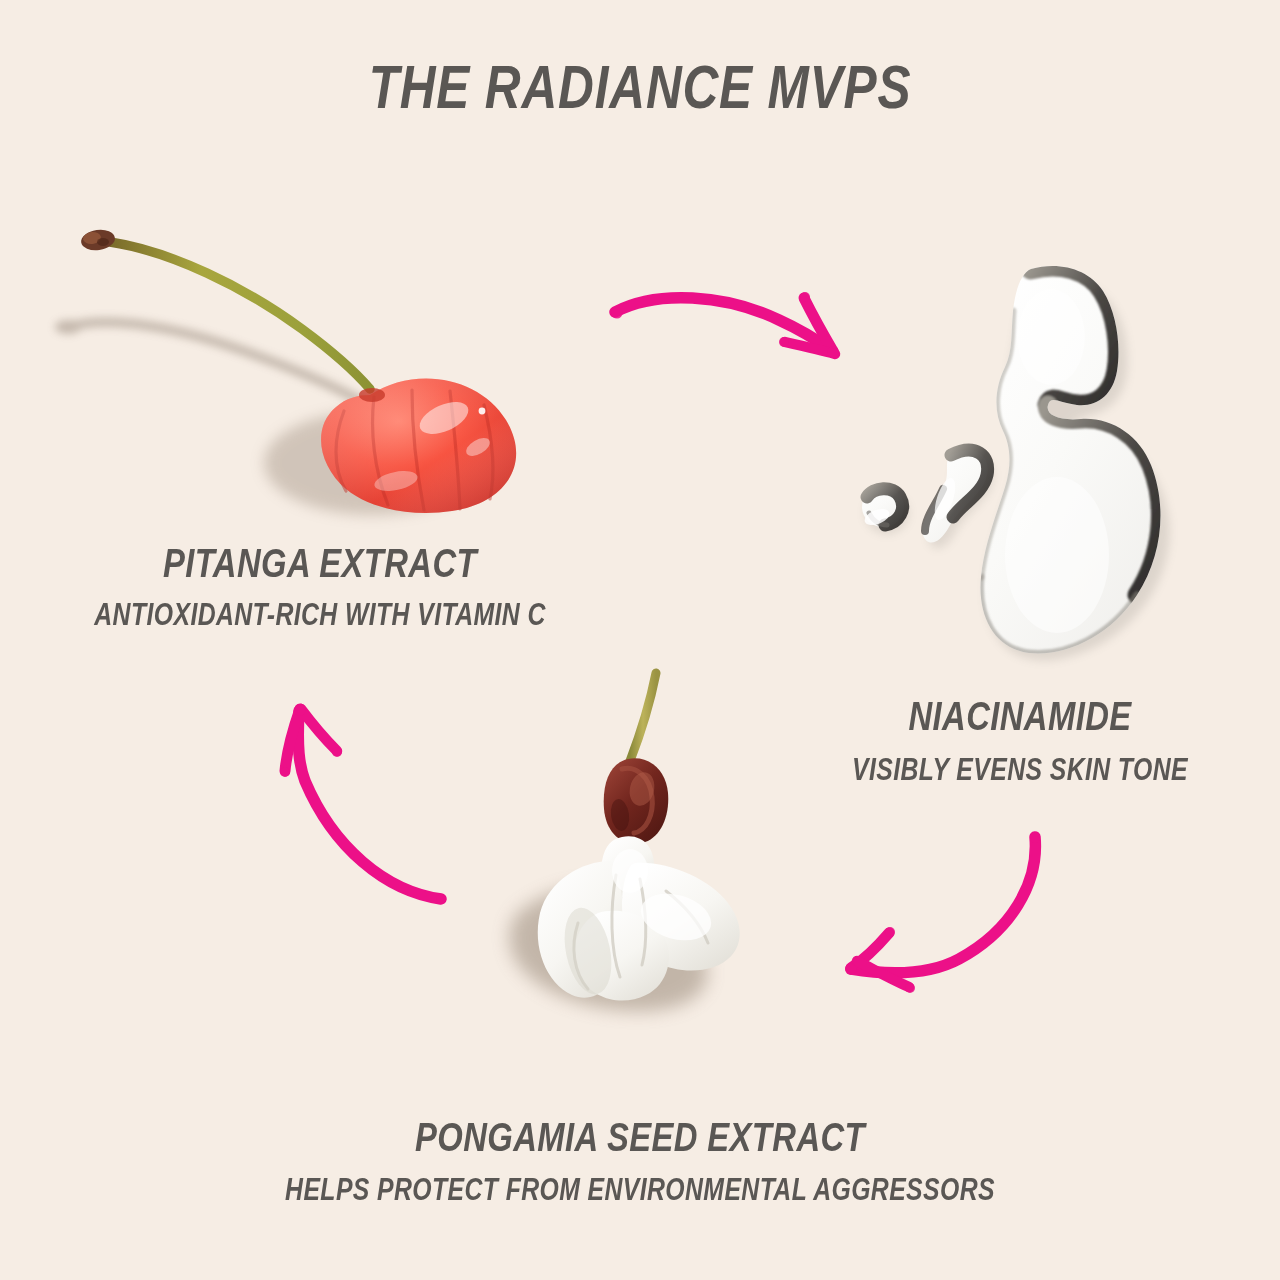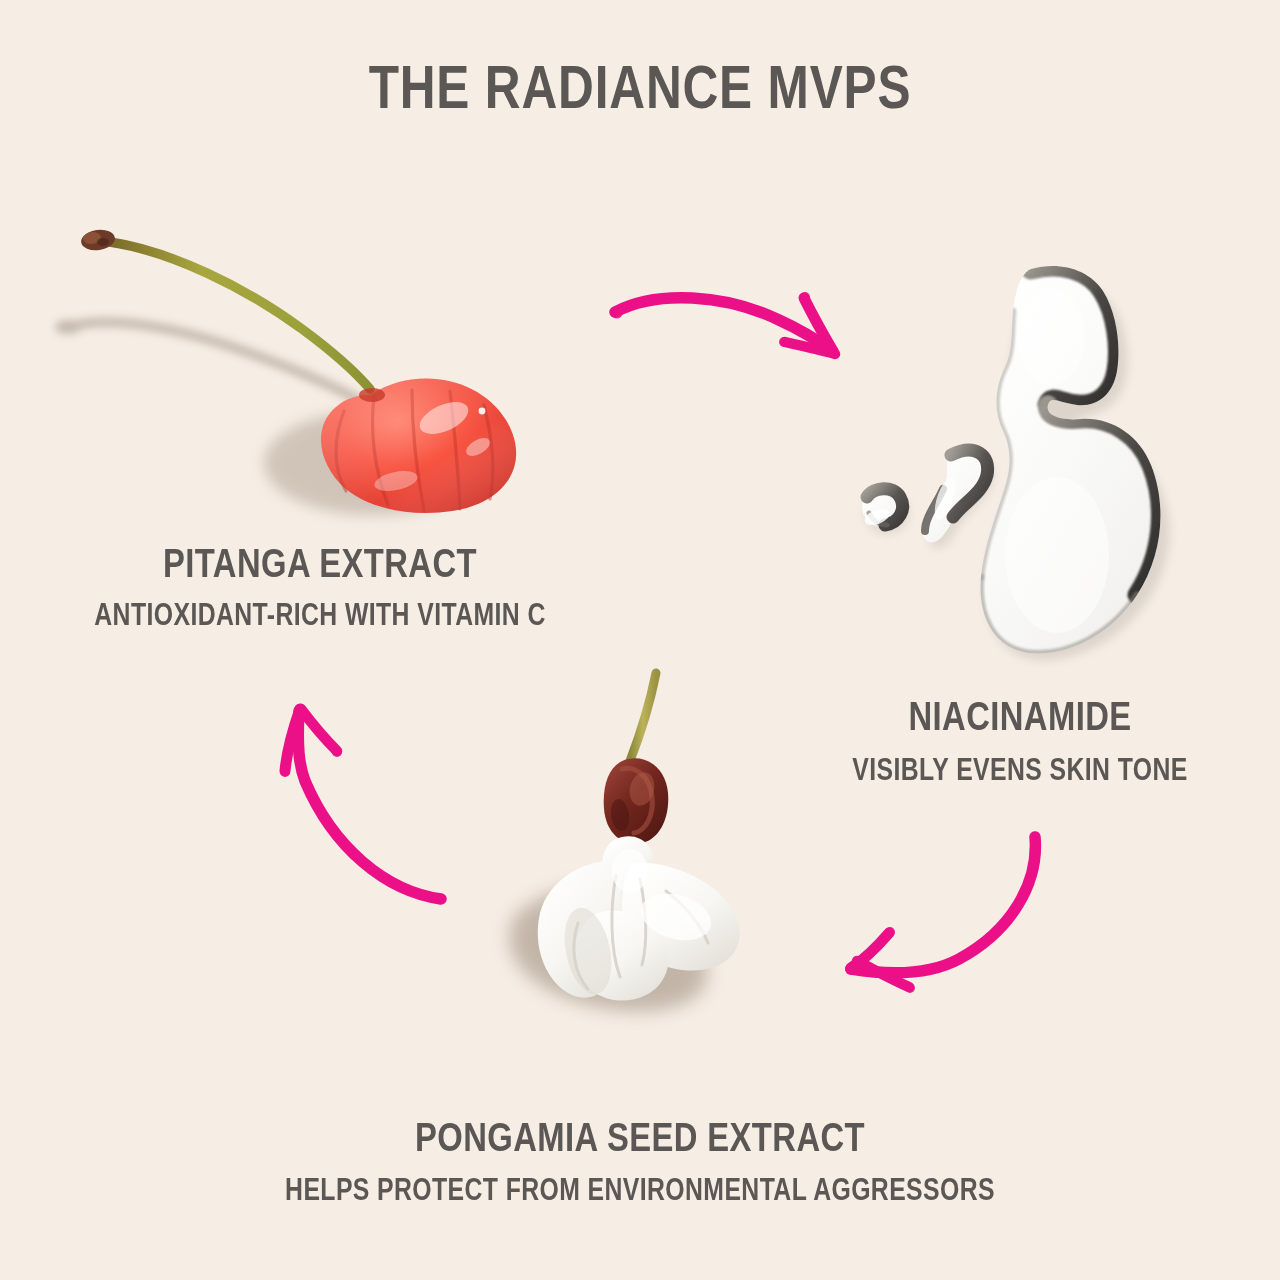--- a/index.html
+++ b/index.html
@@ -2,21 +2,21 @@
 <html><head>
 <meta charset="utf-8">
 <style>
   html,body{margin:0;padding:0;}
   body{
     width:1280px;height:1280px;overflow:hidden;
     background:#F6EDE4;
     font-family:"Liberation Sans", sans-serif;
     position:relative;
   }
-  #stage{position:absolute;inset:0;width:1280px;height:1280px;}
+  #stage{position:absolute;inset:0;width:1280px;height:1280px;font-style:italic;}
 
   
   .txt{position:absolute;text-align:center;color:#5A5754;
        font-family:"Liberation Sans", sans-serif;
        font-weight:700;text-transform:uppercase;
        letter-spacing:0.5px;white-space:nowrap;
        transform-origin:center center;}
   #page-title{
     left:0;right:0;top:52px;font-size:62px;line-height:70px;
     transform:scaleX(0.80);letter-spacing:1px;

